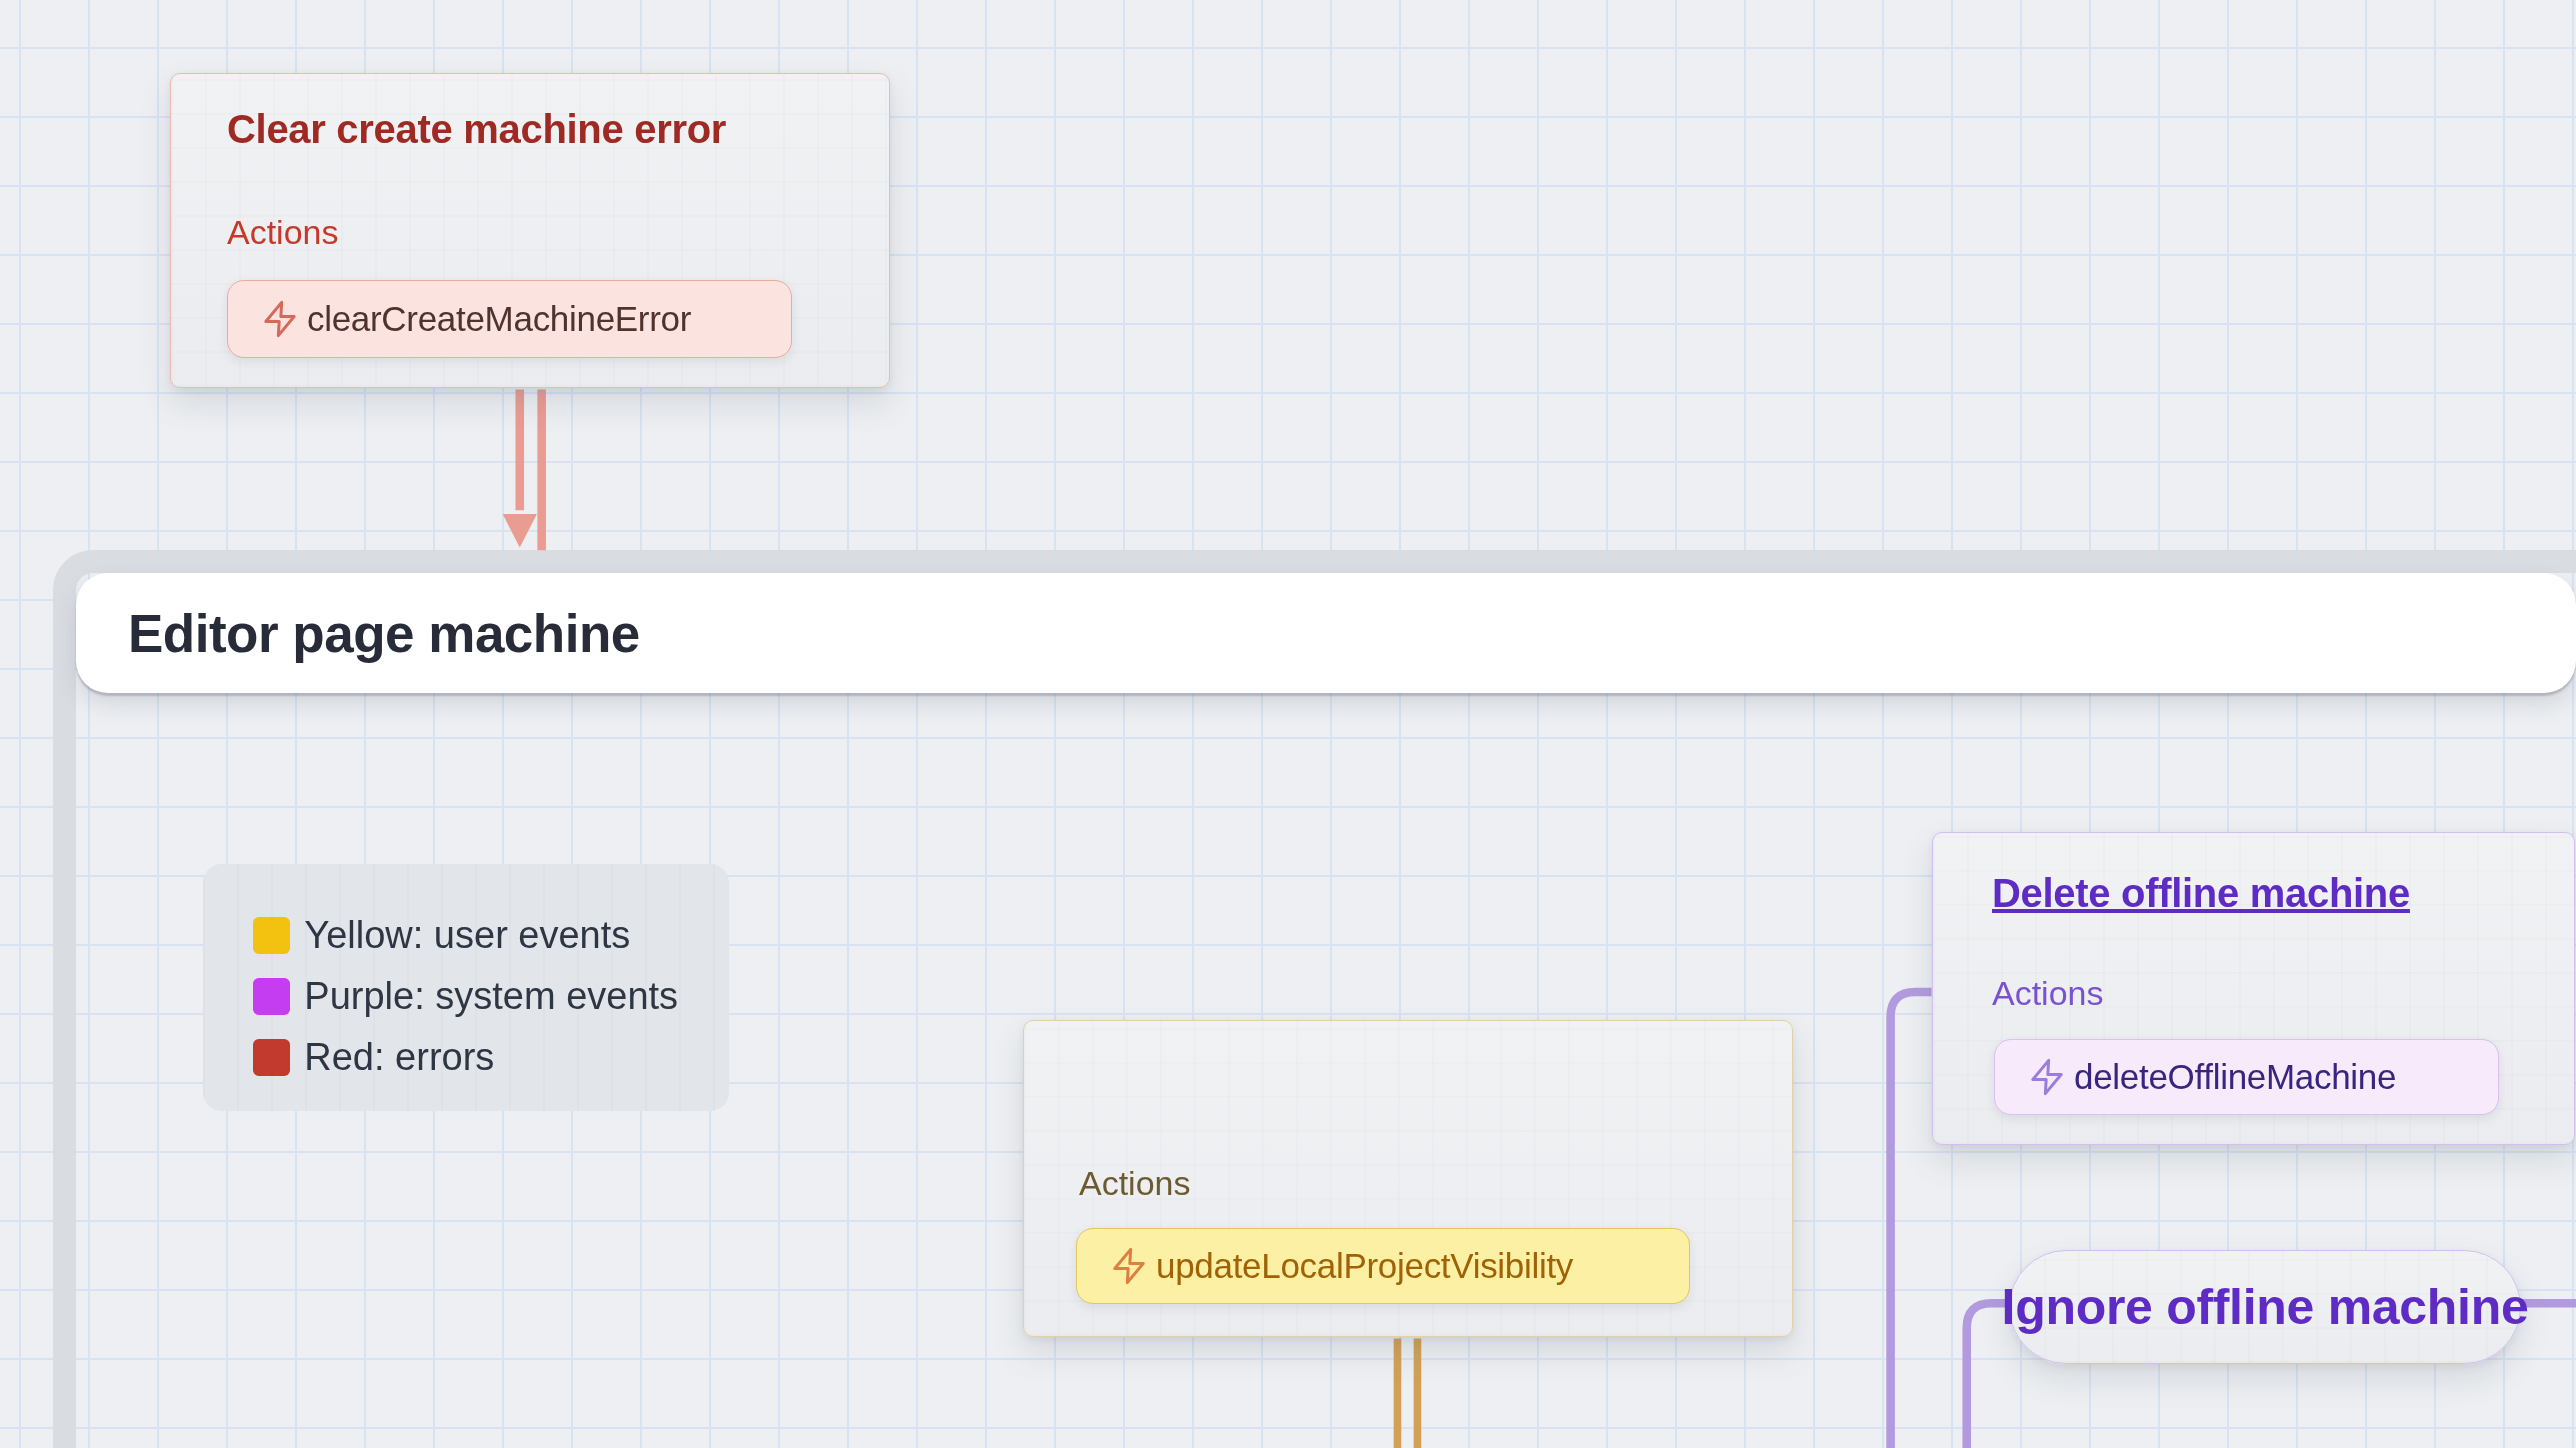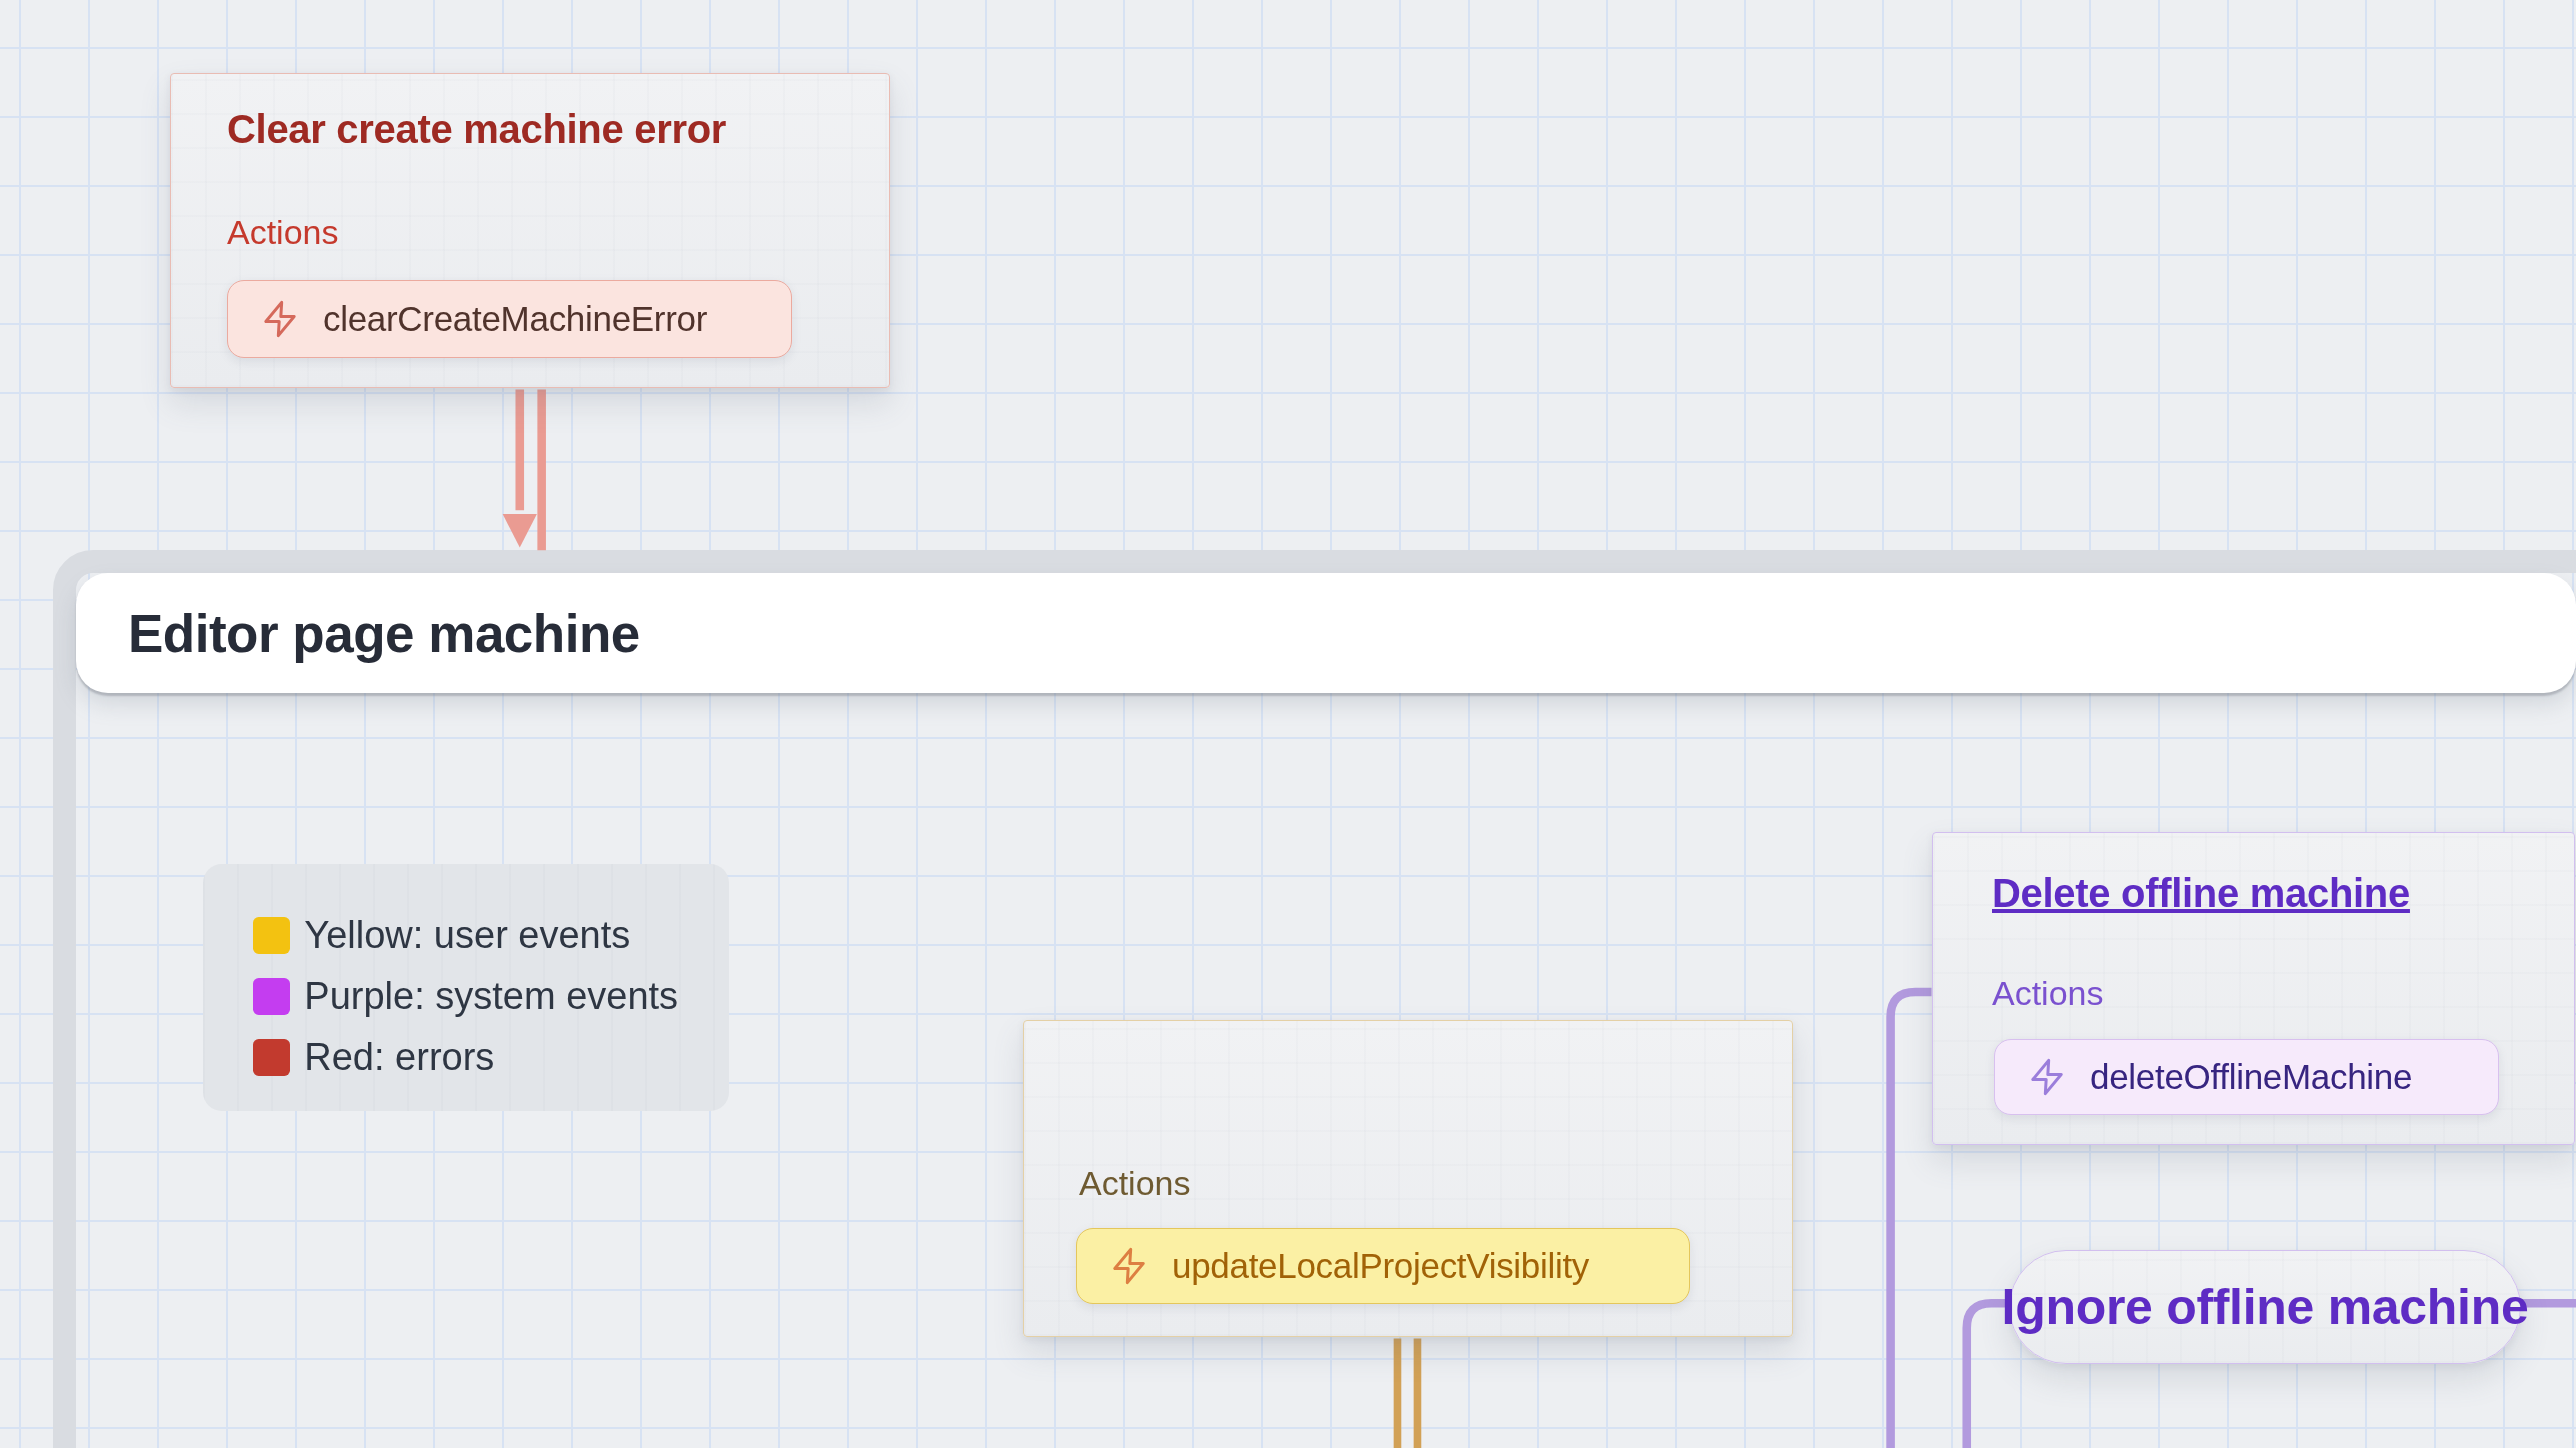--- a/index.html
+++ b/index.html
@@ -32,21 +32,21 @@
   }
   .machine-title{
     font-size:53px;font-weight:700;color:#272c38;letter-spacing:-0.5px;
   }
 
   
   svg.edges{position:absolute;left:0;top:0;z-index:2;}
 
   
   .node{
-    position:absolute;border-radius:4px;z-index:4;
+    position:absolute;border-radius:10px;z-index:4;
     background:
       repeating-linear-gradient(90deg,rgba(130,140,160,0.035) 0 1.9px,transparent 1.9px 34px),
       repeating-linear-gradient(0deg,rgba(130,140,160,0.030) 0 1.9px,transparent 1.9px 34px),
       linear-gradient(180deg,#f1f2f4 0%,#eaecef 100%);
     box-shadow:0 15.2px 30.5px rgba(95,105,125,0.16),0 2.9px 7.6px rgba(95,105,125,0.10);
   }
   .node.red{border:1.9px solid #e9bcb3;}
   .node.yellow{border:1.9px solid #e4d0a6;}
   .node.purple{border:1.9px solid #d2bfef;}
 
@@ -54,21 +54,21 @@
   .red    .node-title{color:#9e2a23;}
   .yellow .node-title{color:#57441c;}
   .purple .node-title{color:#5e2cc4;}
 
   .section-label{position:absolute;font-size:34px;font-weight:400;white-space:nowrap;}
   .red    .section-label{color:#c5392c;}
   .yellow .section-label{color:#6e5a31;}
   .purple .section-label{color:#7a51cf;}
 
   .action-pill{
-    position:absolute;display:flex;align-items:center;gap:23px;
+    position:absolute;display:flex;align-items:center;gap:7px;
     border-radius:17px;padding:0 32px;font-size:35px;font-weight:500;
     letter-spacing:-0.3px;white-space:nowrap;
     box-shadow:0 3.8px 9.5px rgba(110,120,140,0.14);
   }
   .red    .action-pill{background:#fbe4df;border:1.9px solid #ebaa9f;color:#50332c;}
   .yellow .action-pill{background:#fbf0a4;border:1.9px solid #e4c65c;color:#a16207;}
   .purple .action-pill{background:#f6eafb;border:1.9px solid #d8c0ef;color:#372580;}
 
   .zap{width:40px;height:40px;flex:0 0 auto;}
   .red    .zap{stroke:#d5695b;}

